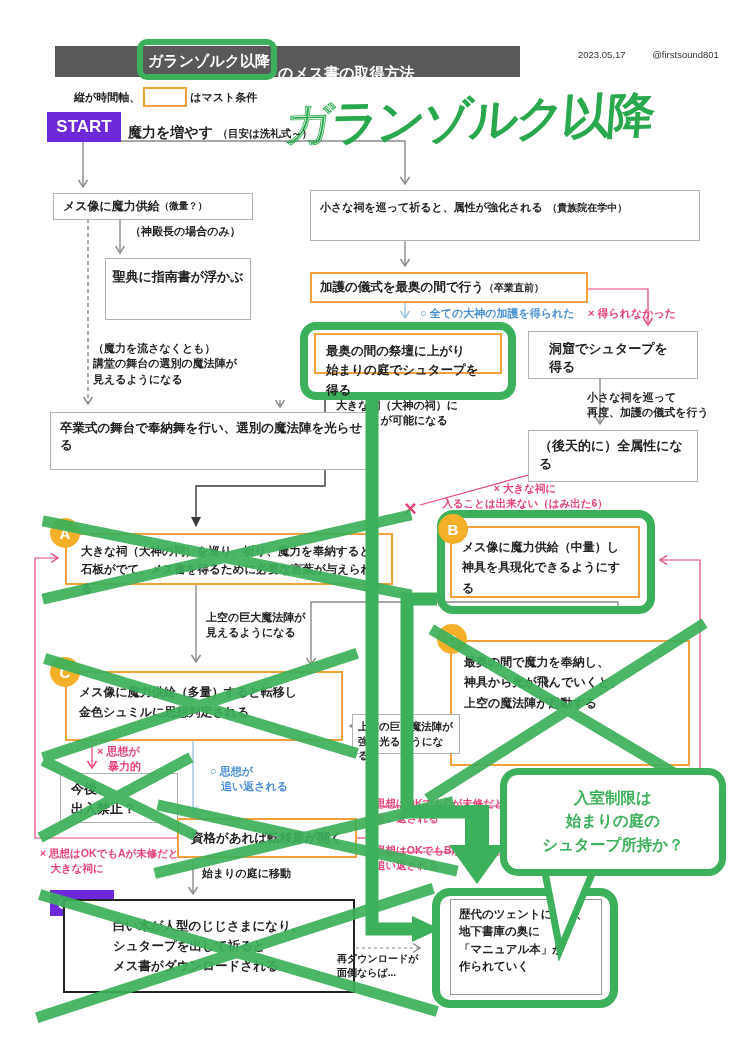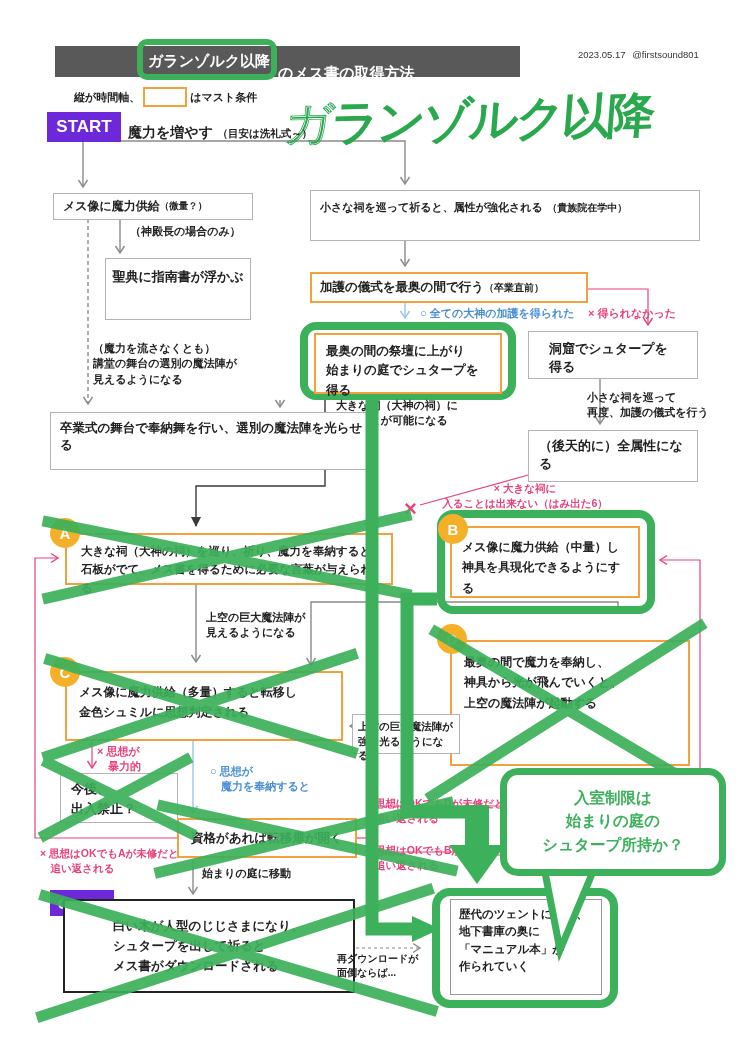--- a/index.html
+++ b/index.html
@@ -66,21 +66,21 @@
     <path d="M356,948 H420" fill="none" stroke="#8a8a8a" stroke-width="1.2" stroke-dasharray="3 3" marker-end="url(#mG)"></path>
   </svg>
 
   <div class="abs darkbox" style="left:55px;top:46px;width:465px;height:31px;justify-content:flex-start;background:#595959;">
     <span style="margin-left:93px;font-size:15px;">ガランゾルク以降</span>
     <span style="margin-left:8px;font-size:15px;margin-top:24px;">のメス書の取得方法</span>
   </div>
   <div class="abs" style="left:137px;top:39px;width:140px;height:41px;border:6px solid #3cb05a;border-radius:10px;z-index:4;box-sizing:border-box;"></div>
   <div class="abs" style="left:578px;top:49px;font-size:9.5px;color:#333;">
     <span>2023.05.17</span>
-    <span style="margin-left:4px;">@firstsound801</span>
+    <span style="margin-left:24px;">@firstsound801</span>
   </div>
 
   <div class="abs" style="left:44px;top:87px;display:flex;align-items:center;font-size:11px;font-weight:bold;padding-left:30px;">
     <span>縦が時間軸、</span>
     <span style="display:inline-block;width:40px;height:16px;border:2px solid #f2a13c;margin:0 3px;"></span>
     <span>はマスト条件</span>
   </div>
 
   <div class="abs" style="left:285px;top:88px;font-size:48px;font-weight:900;color:#2aa84e;letter-spacing:-3px;transform:skewX(-6deg) rotate(-1.5deg);z-index:2;">ガランゾルク以降</div>
 
@@ -105,21 +105,21 @@
     <span class="b" style="font-size:10px;">（貴族院在学中）</span>
   </div>
   <div class="abs obox" style="left:310px;top:272px;width:278px;height:31px;display:flex;align-items:center;padding:0 8px;">
     <span class="b" style="font-size:12.5px;">加護の儀式を最奥の間で行う</span>
     <span class="b" style="font-size:10px;">（卒業直前）</span>
   </div>
   <div class="abs blue" style="left:420px;top:306px;font-size:11px;">○ 全ての大神の加護を得られた</div>
   <div class="abs pink" style="left:588px;top:306px;font-size:11px;">× 得られなかった</div>
 
   <div class="gframe" style="left:300px;top:322px;width:216px;height:78px;"></div>
-  <div class="abs obox b ml" style="left:314px;top:333px;width:188px;height:61px;font-size:12.5px;line-height:1.55;padding:7px 10px;z-index:3;">最奥の間の祭壇に上がり
+  <div class="abs obox b ml" style="left:314px;top:333px;width:188px;height:41px;font-size:12.5px;line-height:1.55;padding:7px 10px;z-index:3;">最奥の間の祭壇に上がり
 始まりの庭でシュタープを得る</div>
 
   <div class="abs box b" style="left:528px;top:331px;width:170px;height:48px;font-size:13px;padding:8px 20px;">洞窟でシュタープを得る</div>
   <div class="abs b ml" style="left:336px;top:398px;font-size:11px;line-height:1.4;">大きな祠（大神の祠）に
 入ることが可能になる</div>
   <div class="abs b ml" style="left:587px;top:390px;font-size:11px;line-height:1.4;">小さな祠を巡って
 再度、加護の儀式を行う</div>
   <div class="abs box b" style="left:528px;top:430px;width:170px;height:52px;font-size:13px;padding:6px 10px;">（後天的に）全属性になる</div>
   <div class="abs pink ml" style="left:440px;top:481px;width:170px;font-size:10.5px;text-align:center;line-height:1.4;">× 大きな祠に
 入ることは出来ない（はみ出た6）</div>
@@ -148,29 +148,29 @@
   <div class="abs obox b ml" style="left:65px;top:671px;width:278px;height:70px;font-size:12px;line-height:1.7;padding:9px 12px;">メス像に魔力供給（多量）すると転移し
 金色シュミルに思想判定される</div>
   <div class="badge" style="left:50px;top:657px;">C</div>
 
   <div class="abs box b ml" style="left:352px;top:714px;width:108px;height:40px;font-size:10.5px;line-height:1.4;padding:4px 5px;">上空の巨大魔法陣が
 強く光るようになる</div>
 
   <div class="abs pink ml" style="left:97px;top:744px;font-size:11px;line-height:1.4;">× 思想が
 　暴力的</div>
   <div class="abs blue ml" style="left:210px;top:764px;font-size:11px;line-height:1.4;">○ 思想が
-　魔力を奉納すると</div>
+　追い返される</div>
 
   <div class="abs box b ml" style="left:60px;top:773px;width:118px;height:50px;font-size:13px;line-height:1.5;padding:5px 10px;">今後、
 出入禁止？</div>
 
   <div class="abs obox b" style="left:177px;top:818px;width:180px;height:40px;font-size:12.5px;display:flex;align-items:center;justify-content:center;">資格があれば転移扉が開く</div>
 
   <div class="abs pink ml" style="left:40px;top:846px;font-size:10.5px;line-height:1.45;">× 思想はOKでもAが未修だと
-　追い返される</div>
+　大きな祠に</div>
   <div class="abs pink ml" style="left:375px;top:796px;font-size:10.5px;line-height:1.45;">思想はOKでもDが未修だと
 追い返される</div>
   <div class="abs pink ml" style="left:375px;top:843px;font-size:10.5px;line-height:1.45;">思想はOKでもBが未修だと
 追い返される</div>
 
   <div class="abs b" style="left:202px;top:866px;font-size:11px;">始まりの庭に移動</div>
 
   <div class="abs darkbox" style="left:50px;top:890px;width:64px;height:26px;font-size:15px;">GOAL!</div>
   <div class="abs b ml" style="left:63px;top:899px;width:292px;height:94px;border:2.5px solid #222;box-sizing:border-box;background:#fff;font-size:12.5px;line-height:1.6;padding:15px 8px 0 48px;">白い木が人型のじじさまになり、
 シュタープを出して祈ると

